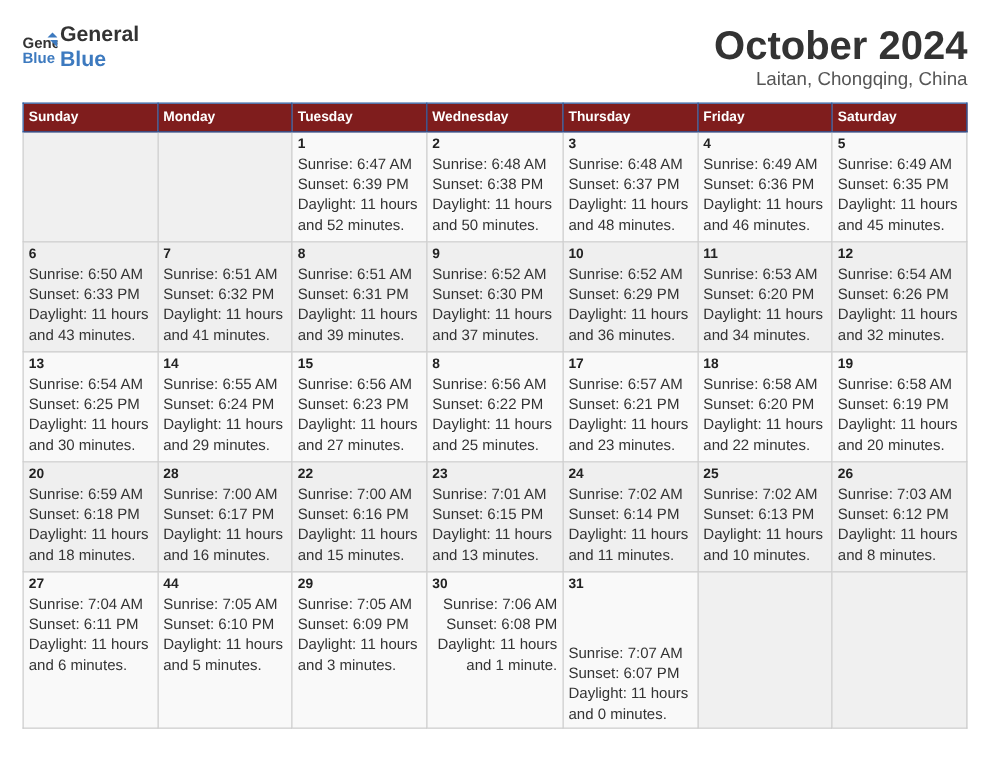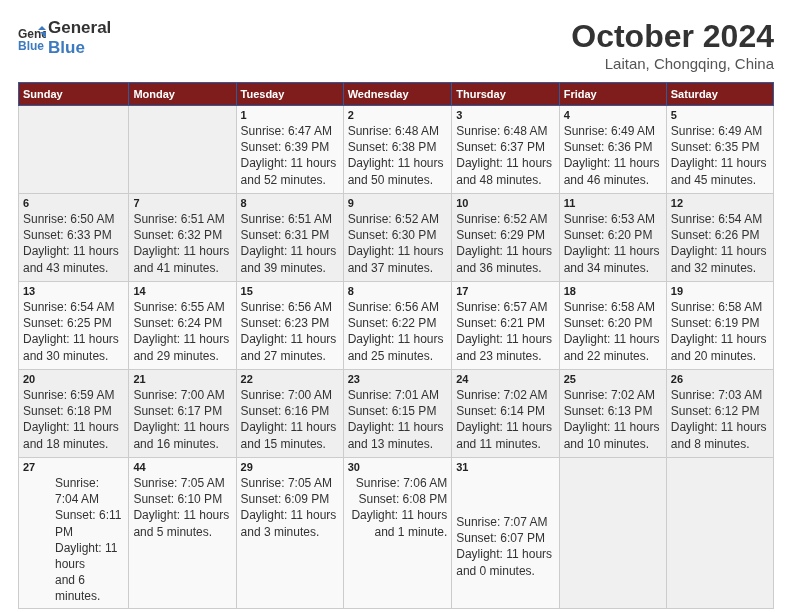--- a/index.html
+++ b/index.html
@@ -265,21 +265,21 @@
         </tr>
         <tr>
           <td>
             <span class="day-num">20</span>
             <div class="day-info" style="white-space: pre-line;">Sunrise: 6:59 AM
 Sunset: 6:18 PM
 Daylight: 11 hours
 and 18 minutes.</div>
           </td>
           <td>
-            <span class="day-num">21</span>
+            <span class="day-num">28</span>
             <div class="day-info" style="white-space: pre-line;">Sunrise: 7:00 AM
 Sunset: 6:17 PM
 Daylight: 11 hours
 and 16 minutes.</div>
           </td>
           <td>
             <span class="day-num">22</span>
             <div class="day-info" style="white-space: pre-line;">Sunrise: 7:00 AM
 Sunset: 6:16 PM
 Daylight: 11 hours
@@ -310,21 +310,21 @@
             <span class="day-num">26</span>
             <div class="day-info" style="white-space: pre-line;">Sunrise: 7:03 AM
 Sunset: 6:12 PM
 Daylight: 11 hours
 and 8 minutes.</div>
           </td>
         </tr>
         <tr>
           <td>
             <span class="day-num">27</span>
-            <div class="day-info" style="white-space: pre-line; margin-left: 32px;">Sunrise: 7:04 AM
+            <div class="day-info" style="white-space: pre-line;">Sunrise: 7:04 AM
 Sunset: 6:11 PM
 Daylight: 11 hours
 and 6 minutes.</div>
           </td>
           <td>
             <span class="day-num">44</span>
             <div class="day-info" style="white-space: pre-line;">Sunrise: 7:05 AM
 Sunset: 6:10 PM
 Daylight: 11 hours
 and 5 minutes.</div>

